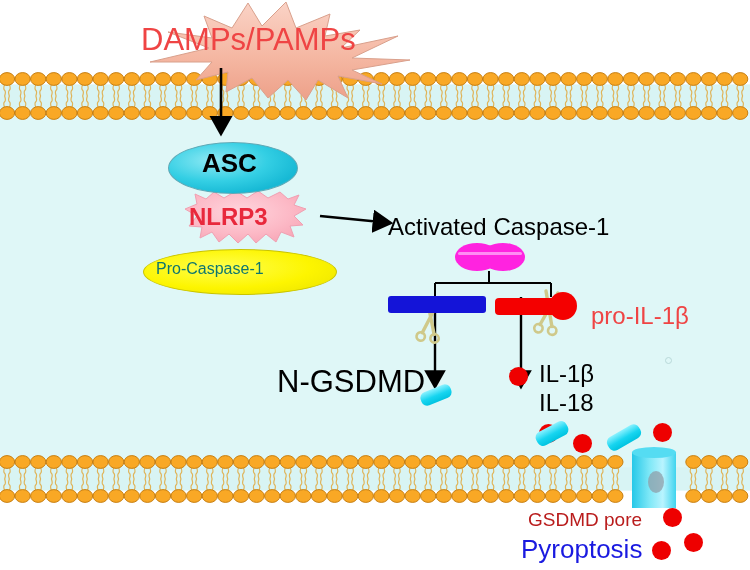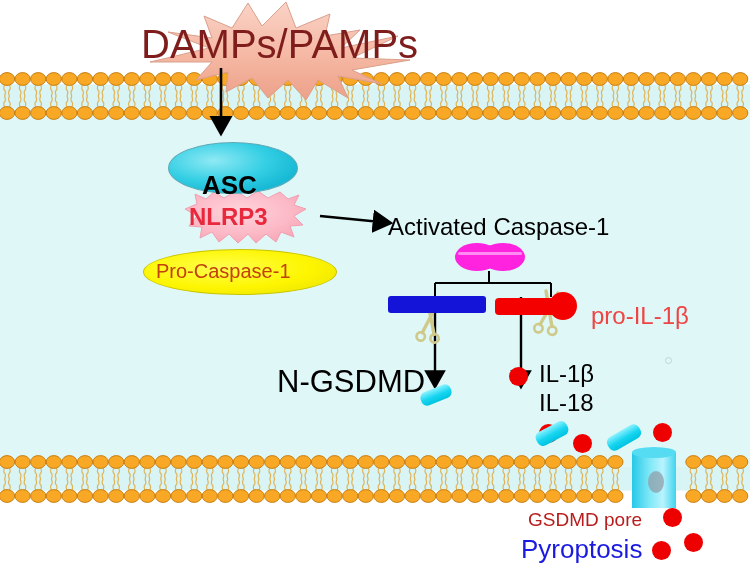--- a/index.html
+++ b/index.html
@@ -17,27 +17,27 @@
     background:#dff7f7;
   }
   
   .lbl{
     position:absolute;
     white-space:nowrap;
     color:#000000;
     line-height:1;
   }
   .lbl-damps{
-    font-size:40px;
+    font-size:31px;
     letter-spacing:0px;
-    color:#7f1d1d;
+    color:#ef4444;
   }
   .lbl-asc{font-size:26px;font-weight:700;color:#000;}
   .lbl-nlrp3{font-size:24px;font-weight:700;color:#e8283c;}
-  .lbl-procasp{font-size:20px;color:#c2410c;}
+  .lbl-procasp{font-size:16px;color:#0f766e;}
   .lbl-actcasp{font-size:24px;color:#000;}
   .lbl-gsdmd{font-size:24px;color:#000;}
   .lbl-ngsdmd{font-size:31px;color:#000;}
   .lbl-proil{font-size:24px;color:#ef4444;}
   .lbl-il{font-size:24px;color:#000;margin-left:12px;}
   .lbl-pore{font-size:19px;color:#b91c1c;}
   .lbl-pyro{font-size:26px;color:#1a1ae0;}
 
   
   .ellipse{position:absolute;border-radius:50%;}
@@ -739,21 +739,21 @@
 
     <g transform="translate(546,291) rotate(10)">
       <path d="M0,0 L12,34" stroke="#cfc98a" stroke-width="3.4" fill="none" stroke-linecap="round"></path>
       <path d="M12,0 L0,34" stroke="#cfc98a" stroke-width="3.4" fill="none" stroke-linecap="round"></path>
       <circle cx="-1" cy="38" r="4.2" fill="none" stroke="#cfc98a" stroke-width="2.6"></circle>
       <circle cx="13" cy="38" r="4.2" fill="none" stroke="#cfc98a" stroke-width="2.6"></circle>
     </g>
   </svg>
 
   <div class="ellipse asc-ell"></div>
-  <div class="lbl lbl-asc" style="left:202px;top:172px;">ASC</div>
+  <div class="lbl lbl-asc" style="left:202px;top:150px;">ASC</div>
 
   <div class="lbl lbl-nlrp3" style="left:189px;top:205px;">NLRP3</div>
 
   <div class="ellipse procasp-ell"></div>
   <div class="lbl lbl-procasp" style="left:156px;top:261px;">Pro-Caspase-1</div>
 
   <div class="lbl lbl-actcasp" style="left:388px;top:215px;">Activated Caspase-1</div>
   <div class="ellipse casp-a"></div>
   <div class="ellipse casp-b"></div>
   <div class="casp-hl"></div>

